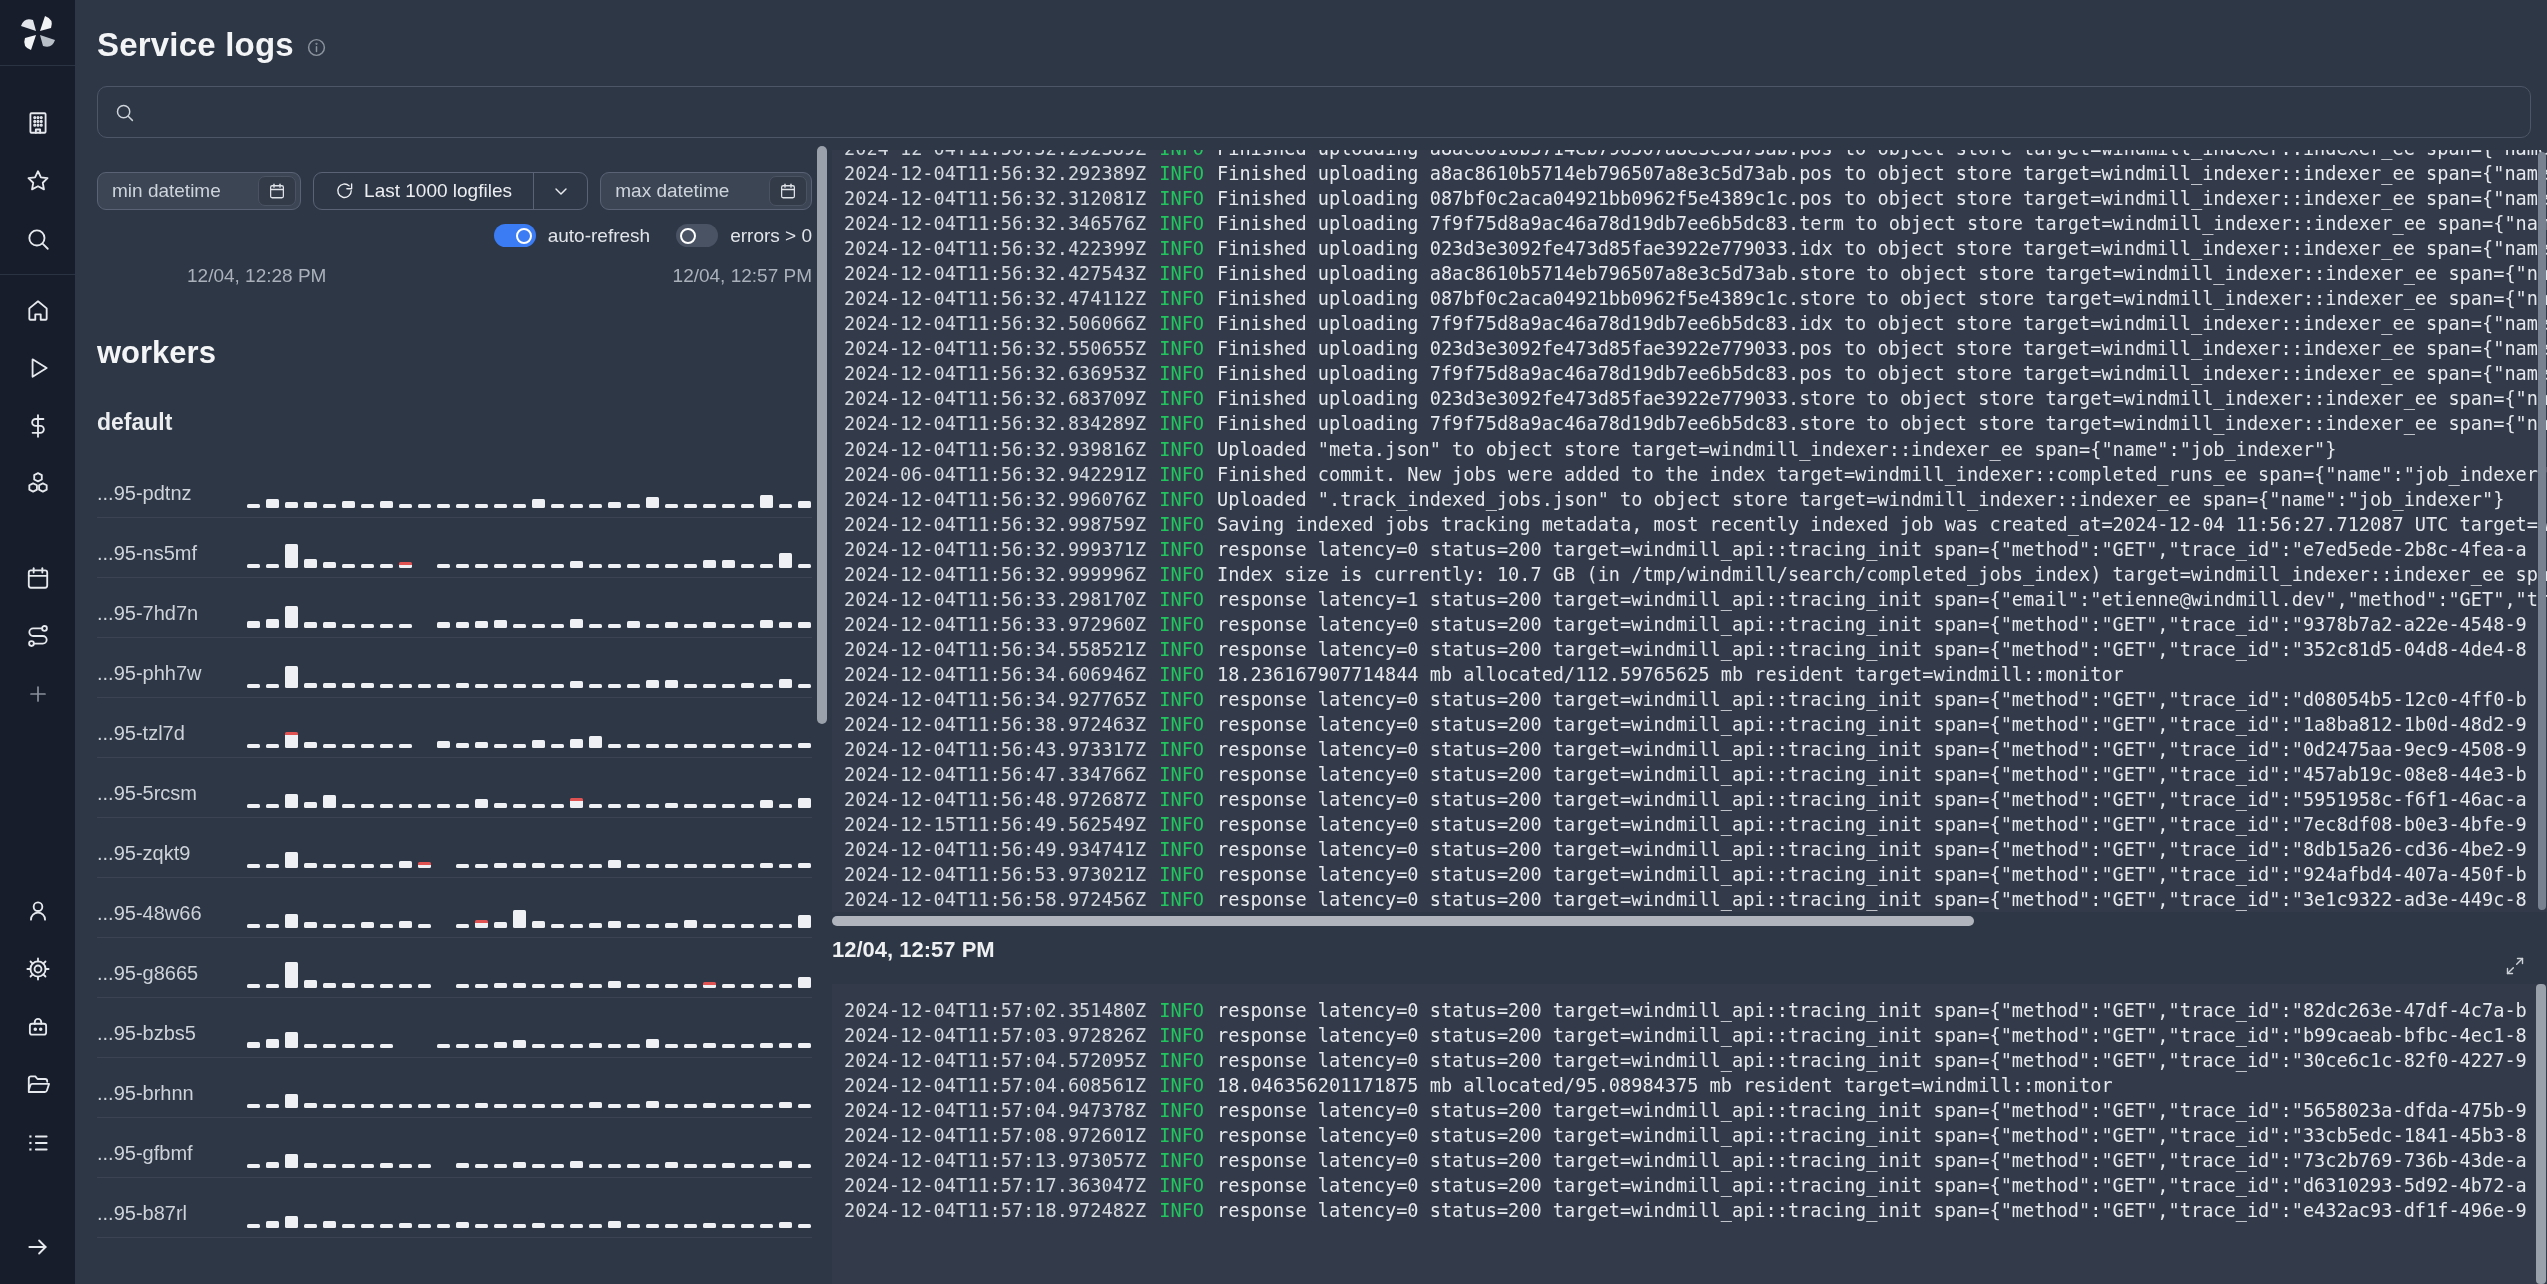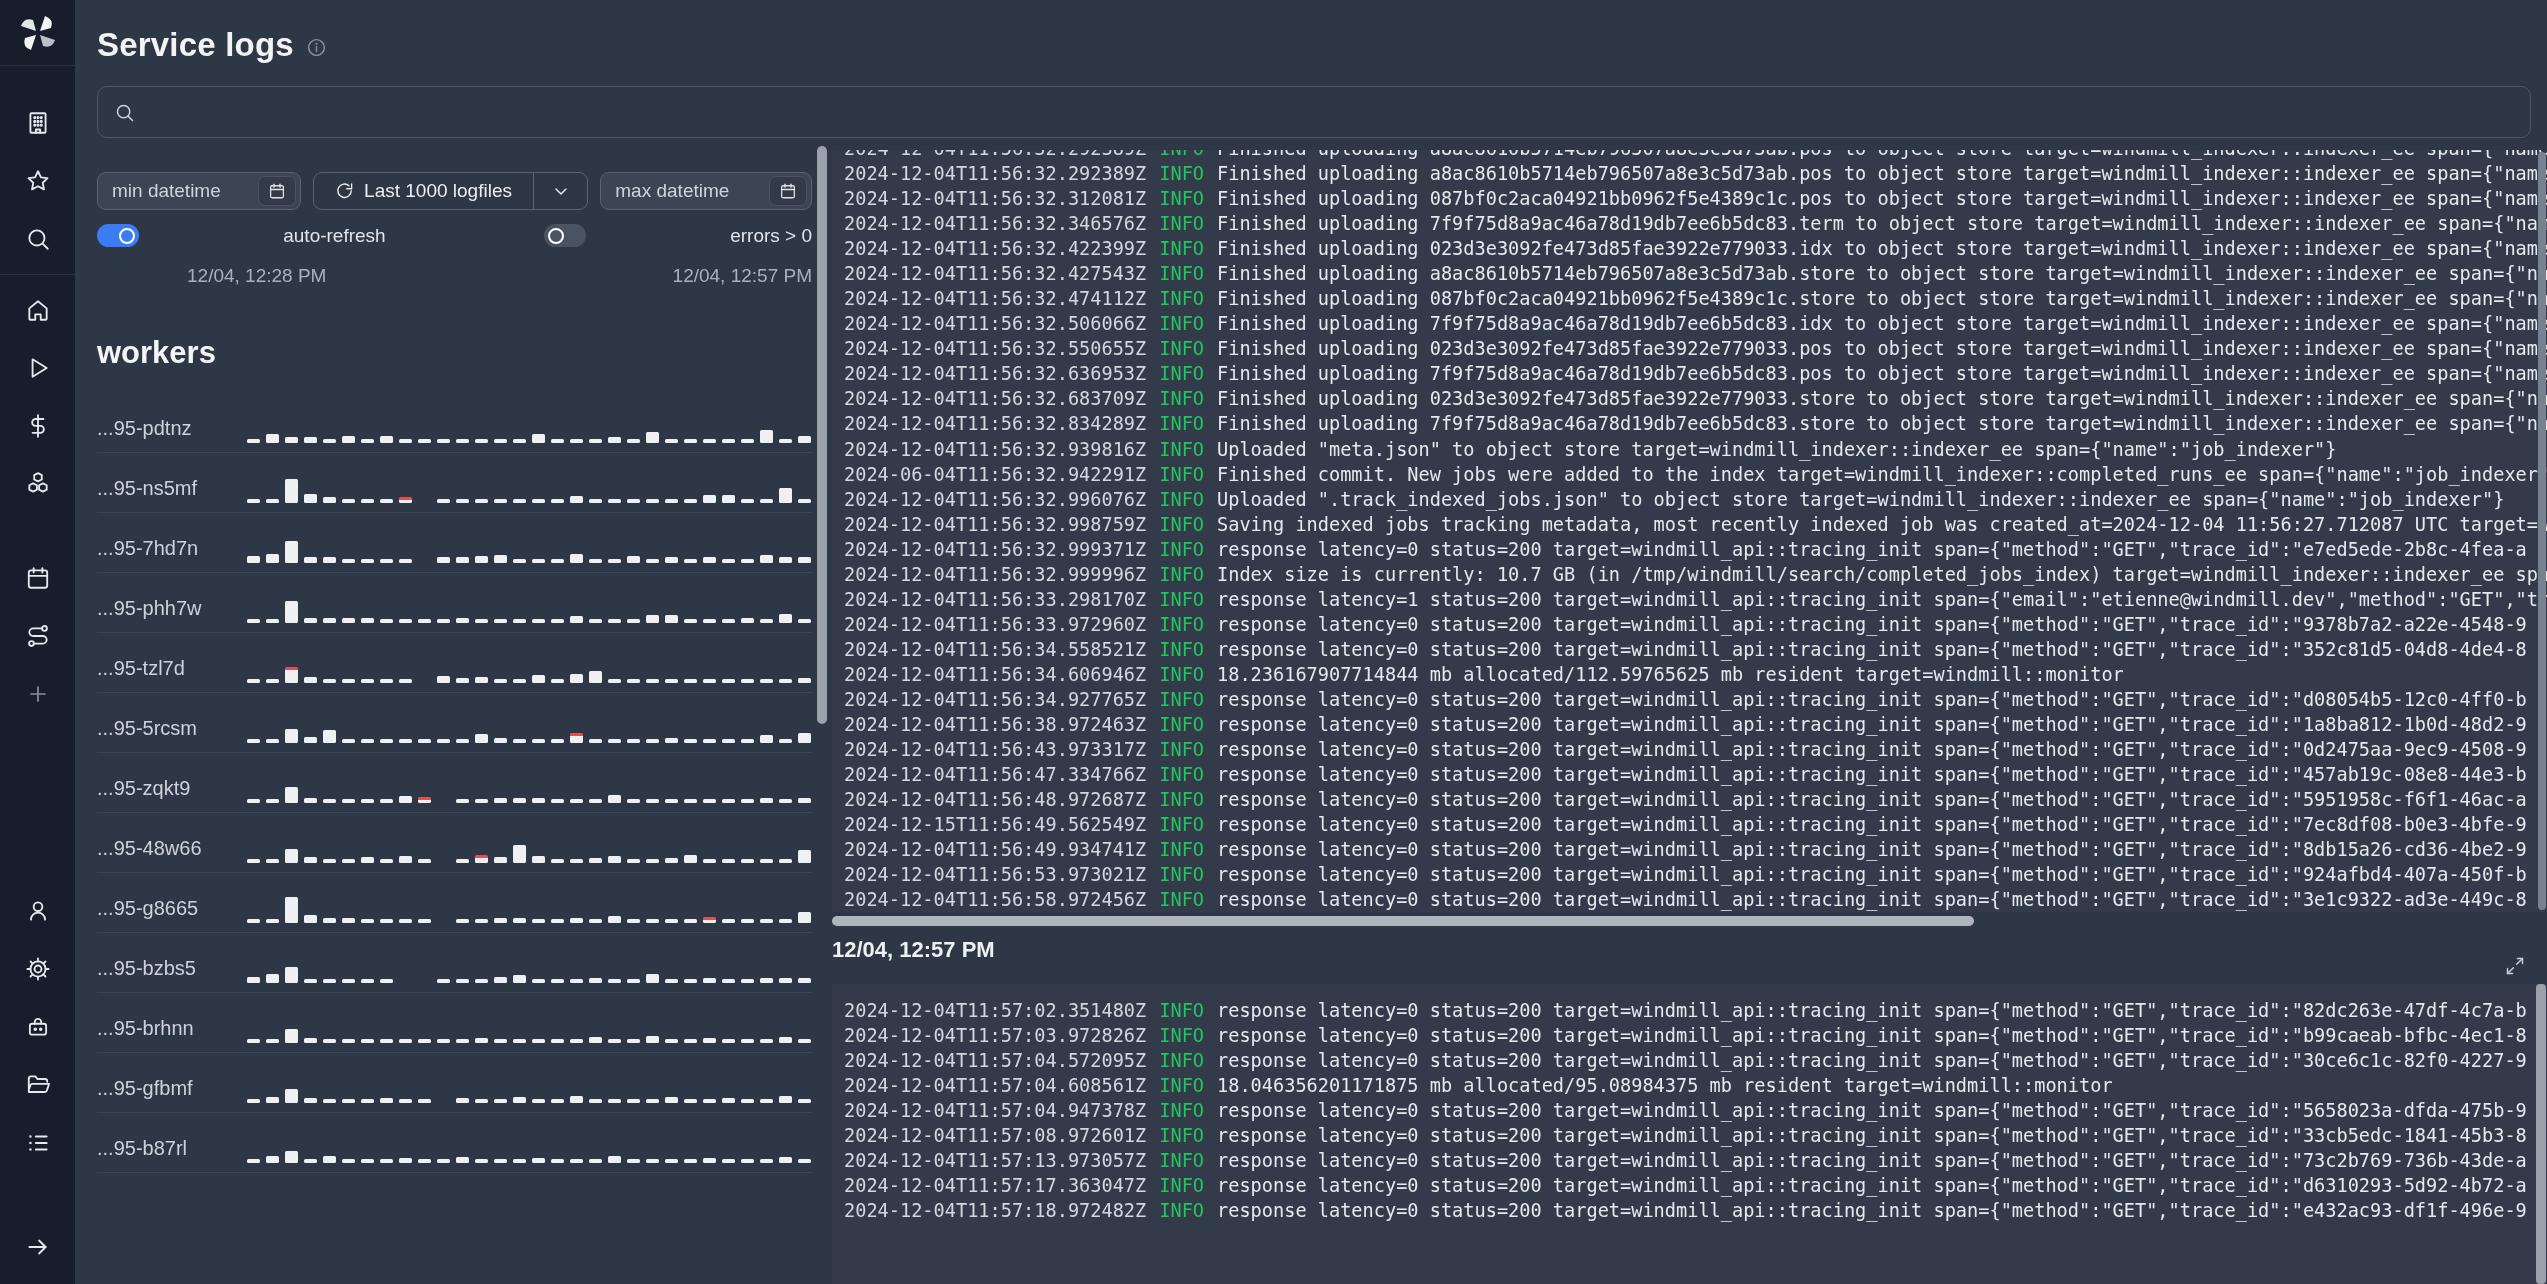--- a/index.html
+++ b/index.html
@@ -45,21 +45,21 @@
             border-radius:7px; display:flex; align-items:center; justify-content:center; color:#dfe3e8;
             flex-shrink:0; cursor:pointer; }
   .dt-min { width:204px; }
   .dt-max { width:212px; }
   .logfiles { width:276px; height:38px; border:1px solid #5a6375; border-radius:9px; display:flex; overflow:hidden; }
   .logfiles .seg-main { flex:1; display:flex; align-items:center; justify-content:center; gap:10px;
                         color:#eceef1; font-size:19px; font-weight:500; cursor:pointer; white-space:nowrap; }
   .logfiles .seg-chev { width:54px; border-left:1px solid #5a6375; display:flex; align-items:center;
                         justify-content:center; color:#e8eaee; cursor:pointer; }
 
-  .toggles { margin-top:14px; display:flex; align-items:center; justify-content:space-between; gap:12px; }
+  .toggles { margin-top:14px; display:flex; align-items:center; justify-content:flex-end; gap:12px; }
   .toggle { width:42px; height:23px; border-radius:12px; position:relative; cursor:pointer; flex-shrink:0; }
   .toggle .knob { position:absolute; top:3.5px; width:16px; height:16px; border:2.5px solid #fff; border-radius:50%; }
   .toggle.on { background:#3b7cf5; } .toggle.on .knob { right:4px; }
   .toggle.off { background:#4a5364; } .toggle.off .knob { left:4px; }
   .tg-label { font-size:19px; color:#e2e5ea; }
   .tg-label + .toggle { margin-left:14px; }
 
   .dates-row { margin-top:18px; display:flex; align-items:flex-start; }
   .date-txt { font-size:19px; color:#aab1bb; }
   .date-start { margin-left:90px; }
@@ -318,20 +318,21 @@
           </div>
         <span class="tg-label">errors &gt; 0</span>
       </div>
 
       <div class="dates-row">
         <span class="date-txt date-start">12/04, 12:28 PM</span>
         <span class="date-txt date-end">12/04, 12:57 PM</span>
       </div>
 
       <h2 class="workers-h">workers</h2>
+      <h3 class="group-h">default</h3>
 
       <div class="wlist">
 
           <div class="wrow">
             <span class="wname">...95-pdtnz</span>
             <div class="wbars">
               <i style="height: 4px;"></i>
               <i style="height: 9px;"></i>
               <i style="height: 6px;"></i>
               <i style="height: 6px;"></i>

